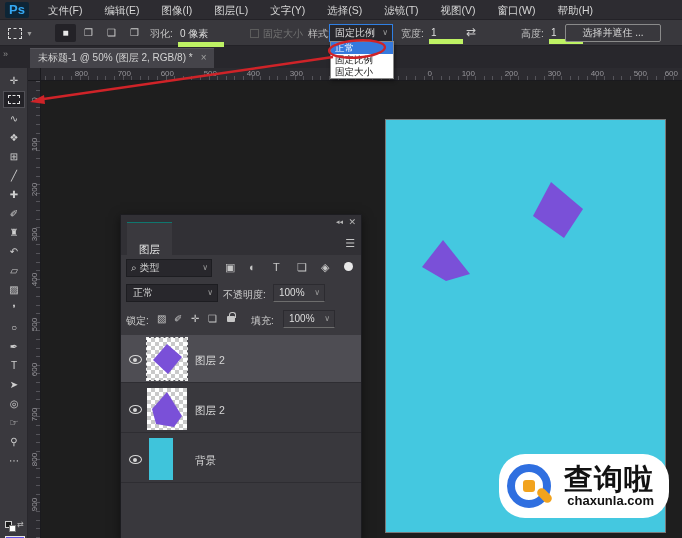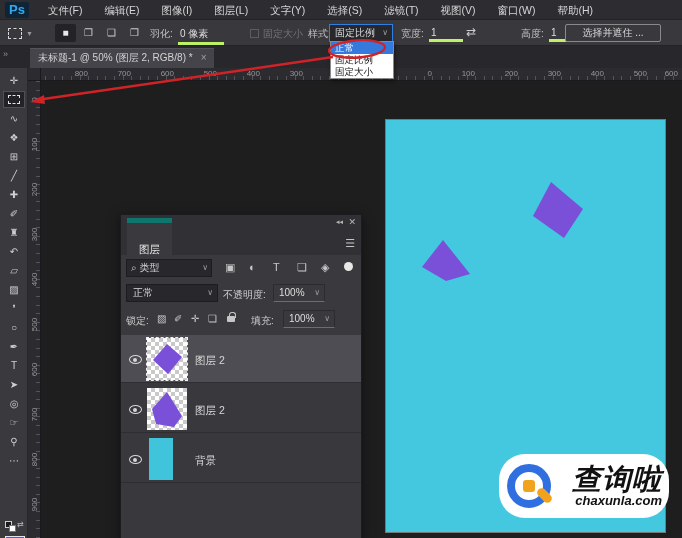--- a/index.html
+++ b/index.html
@@ -20,21 +20,21 @@
   #optionsbar { position:absolute; left:0; top:20px; width:682px; height:26px;
                 background:#39383d; border-bottom:1px solid #232227; z-index:5; }
   #tool-preset { position:absolute; left:8px; top:5px; width:34px; height:16px; display:flex; align-items:center; }
   #tool-preset .dash-box { width:14px; height:11px; border:1px dashed #d8d8d8; margin-right:4px; }
   #tool-preset .caret { color:#9a9a9a; font-size:7px; }
   .mode-btn { position:absolute; top:4px; width:21px; height:18px; text-align:center;
               line-height:18px; font-size:10px; color:#c9c9c9; border-radius:2px; }
   .mode-btn.active { background:#232227; color:#e8e8e8; }
   .opt-label { position:absolute; top:7px; font-size:10px; color:#c2c2c2; white-space:nowrap; }
   .opt-value { position:absolute; top:7px; font-size:10px; color:#dedede; white-space:nowrap;
-               border-bottom:3px solid #bef264; padding:0 2px 1px 2px; min-width:34px; }
+               border-bottom:5px solid #bef264; padding:0 2px 1px 2px; min-width:34px; }
   .opt-dim   { color:#737373; }
   #antialias-box { position:absolute; left:250px; top:9px; width:9px; height:9px;
                    border:1px solid #5c5c5c; background:#39383d; }
   #style-combo { position:absolute; left:329px; top:4px; width:64px; height:18px;
                  background:#28272c; border:1px solid #2f7fe3; color:#dedede;
                  font-size:10px; line-height:16px; padding-left:5px; }
   #style-combo .caret { position:absolute; right:4px; top:0; color:#9a9a9a; font-size:8px; }
   #swap-icon { position:absolute; left:466px; top:5px; color:#cccccc; font-size:12px; }
   #select-mask-btn { position:absolute; left:565px; top:4px; width:96px; height:18px;
                      border:1px solid #8a8a8a; border-radius:2px; color:#d8d8d8;
@@ -84,35 +84,35 @@
 
   
   #watermark { position:absolute; left:499px; top:454px; width:170px; height:64px;
                background:#ffffff; border-radius:26px; z-index:10; display:flex; align-items:center; }
   #wm-logo { position:relative; width:44px; height:44px; margin-left:8px; flex:none; }
   #wm-ring { position:absolute; left:0; top:0; width:44px; height:44px; border-radius:50%;
              border:8px solid #2f6fe0; background:#fff; }
   #wm-dot  { position:absolute; left:16px; top:16px; width:12px; height:12px; border-radius:3px; background:#f2a31d; }
   #wm-handle { position:absolute; left:29px; top:27px; width:17px; height:9px; border-radius:5px;
                background:#f2a31d; transform:rotate(45deg); }
-  #wm-text { margin-left:21px;font-style:italic; }
+  #wm-text { margin-left:13px; }
   #wm-title { font-family:"Liberation Serif",serif; font-weight:bold; font-size:29px;
               color:#111; line-height:30px; letter-spacing:1px; }
   #wm-domain { font-size:13px; font-weight:bold; color:#111; text-align:right; line-height:14px; }
 
   
   #layers-panel { position:absolute; left:120px; top:214px; width:242px; height:324px;
                   background:#3a393e; border:1px solid #1c1c20; box-shadow:0 3px 10px rgba(0,0,0,.5);
                   z-index:20; font-size:10px; color:#cccccc; }
   #lp-titlebar { position:absolute; left:0; top:0; width:100%; height:16px; background:#313035; }
   #lp-collapse { position:absolute; right:18px; top:3px; font-size:7px; color:#b5b5b5; }
   #lp-close    { position:absolute; right:5px;  top:2px; font-size:9px; color:#b5b5b5; }
   #lp-tabrow { position:absolute; left:0; top:16px; width:100%; height:24px; background:#313035; }
   #lp-tab { position:absolute; left:6px; bottom:0; height:20px; background:#3a393e; color:#e2e2e2;
-            padding:16px 12px; line-height:20px; font-size:10.5px; border-top:5px solid #0f766e; }
+            padding:16px 12px; line-height:20px; font-size:10.5px; border-top:1px solid #0f766e; }
   #lp-menu-icon { position:absolute; right:6px; top:6px; color:#c5c5c5; font-size:11px; }
   #lp-filter-row { position:absolute; left:0; top:40px; width:100%; height:26px; }
   #lp-search { position:absolute; left:5px; top:4px; width:86px; height:18px; background:#28272c;
                border:1px solid #1d1d21; line-height:16px; padding-left:4px; color:#cfcfcf; }
   #lp-search .caret { position:absolute; right:3px; color:#999; font-size:8px; }
   .lp-filter-icon { position:absolute; top:6px; font-size:11px; color:#c6c6c6; }
   #lp-filter-toggle { position:absolute; right:8px; top:7px; width:9px; height:9px;
                       border-radius:50%; background:#e8e8e8; }
   #lp-blend-row { position:absolute; left:0; top:66px; width:100%; height:26px; }
   #lp-blend { position:absolute; left:5px; top:3px; width:92px; height:18px; background:#28272c;

